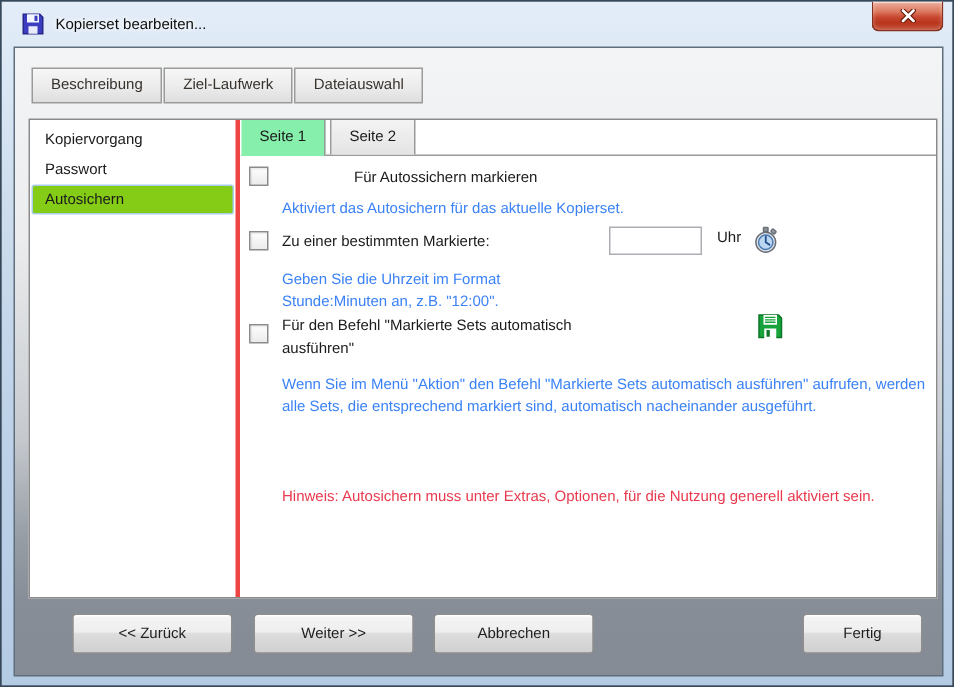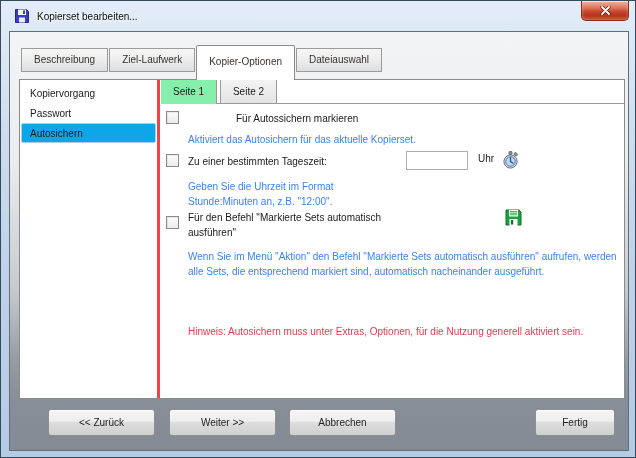--- a/index.html
+++ b/index.html
@@ -31,21 +31,21 @@
     border:1px solid #9b9b9b; color:#38322d; cursor:pointer; white-space:nowrap;
   }
   .tab.active {
     height:34px; line-height:32px; margin-bottom:0;
     background:#fff; border:1px solid #8a8a8a; border-bottom:none; border-radius:2px 2px 0 0; z-index:4;
   }
   
   .panel { position:absolute; left:9px; top:47px; width:606px; height:320px; box-sizing:border-box; background:#fff; border:1px solid #8a8a8a; z-index:2; }
   .sidebar { position:absolute; left:0; top:0; bottom:0; width:140px; box-sizing:border-box; border-right:3px solid #ef4444; padding-top:3px; }
   .side-item { height:20px; line-height:20px; padding-left:8px; margin:0 1px; cursor:pointer; border:1px solid transparent; box-sizing:border-box; }
-  .side-item.selected { background:#0ea5e9; border:1px solid #a9cdec; border-radius:2px; }
+  .side-item.selected { background:#84cc16; border:1px solid #a9cdec; border-radius:2px; }
   .main { position:absolute; left:141px; top:0; right:0; bottom:0; }
   .subtab-row { position:absolute; left:0; right:0; top:0; height:23px; border-bottom:1px solid #9a9a9a; z-index:1; }
   .subtab { display:inline-block; padding:0 12px; height:23px; line-height:23px; cursor:pointer; vertical-align:top; }
   .subtab.active { background:#86efac; height:24px; border-right:1px solid #9a9a9a;text-align:right; }
   .subtab.inactive { background:linear-gradient(180deg,#f3f3f3 0%,#e4e4e4 100%); border-right:1px solid #9a9a9a; border-left:1px solid #9a9a9a; }
   .content { position:absolute; left:0; top:24px; right:0; bottom:0; }
   .opt-row { position:absolute; display:flex; align-items:flex-start; }
   .checkbox {
     width:13px; height:13px; box-sizing:border-box; flex:0 0 13px;
     border:1px solid #8b8b8b; background:linear-gradient(180deg,#fefefe,#ebebeb);
@@ -94,21 +94,20 @@
         </svg>
       </span>
     </div>
   </div>
 
   <div class="client">
 
     <div class="tabbar">
       <div class="tab">Beschreibung</div>
       <div class="tab">Ziel-Laufwerk</div>
-      <div class="tab active">Kopier-Optionen</div>
       <div class="tab">Dateiauswahl</div>
     </div>
 
     <div class="panel">
 
       <div class="sidebar">
         <div class="side-item">Kopiervorgang</div>
         <div class="side-item">Passwort</div>
         <div class="side-item selected">Autosichern</div>
       </div>
@@ -122,21 +121,21 @@
         <div class="content">
 
           <div class="opt-row" style="left:5px; top:7px;gap:48px;">
             <div class="checkbox"></div>
             <div class="opt-label">Für Autossichern markieren</div>
           </div>
           <div class="note" style="top:28px;">Aktiviert das Autosichern für das aktuelle Kopierset.</div>
 
           <div class="opt-row" style="left:5px; top:50px; right:0;">
             <div class="checkbox"></div>
-            <div class="opt-label">Zu einer bestimmten Tageszeit:</div>
+            <div class="opt-label">Zu einer bestimmten Markierte:</div>
             <input class="time-input" type="text" value="" style="">
             <span class="time-unit">Uhr</span>
             <span class="stopwatch">
               <svg width="17" height="18" viewBox="0 0 17 18">
                 <rect x="7" y="0.5" width="3" height="3" rx="0.5" fill="#8a9099" stroke="#6a7078"></rect>
                 <rect x="12.2" y="2.2" width="3" height="2.2" rx="0.5" fill="#9aa0a8" stroke="#6a7078" transform="rotate(42 13.7 3.3)"></rect>
                 <circle cx="8.5" cy="10.5" r="6.6" fill="#dde3e9" stroke="#686e76"></circle>
                 <circle cx="8.5" cy="10.5" r="4.8" fill="#bcd6f2" stroke="#4a7ab0"></circle>
                 <path d="M8.5 10.5 L8.5 6.6 M8.5 10.5 L11 12.2" stroke="#1f4e8c" stroke-width="1.2" stroke-linecap="round"></path>
               </svg>

